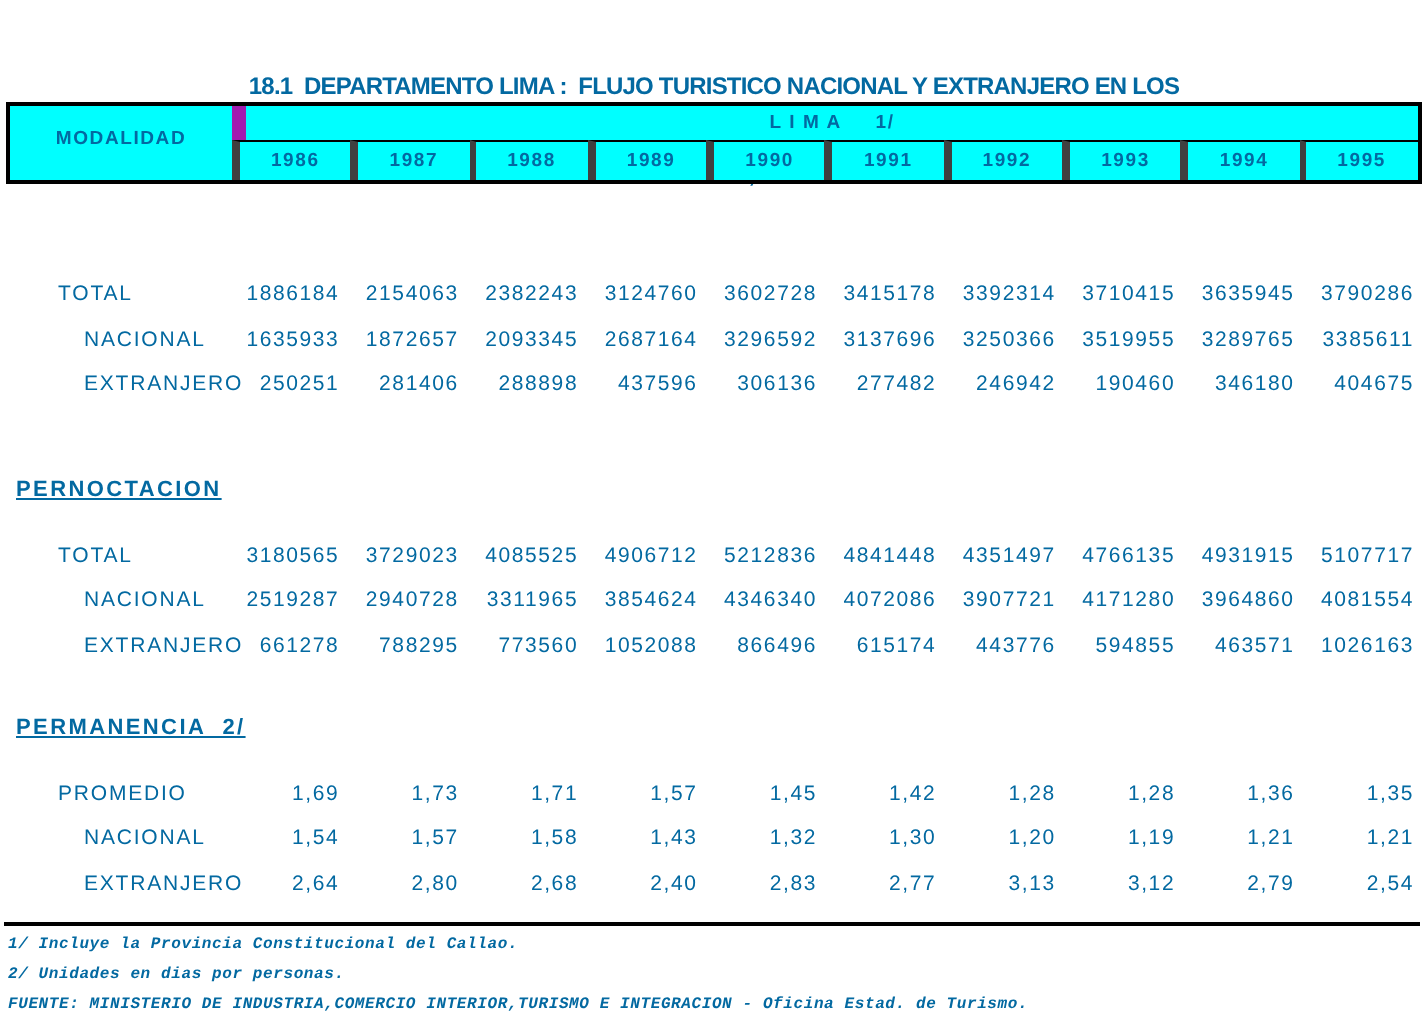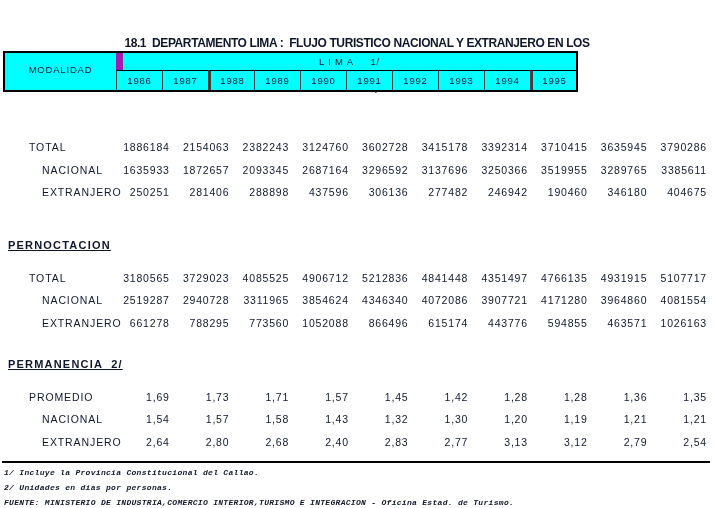--- a/index.html
+++ b/index.html
@@ -1,33 +1,33 @@
 <!DOCTYPE html>
 <html><head>
 <meta charset="utf-8">
 <style>
   html,body { margin:0; padding:0; background:#fff; }
   .page {
     position:relative; width:714px; height:508px; background:#fff;
-    font-family:"Liberation Sans", sans-serif; color:#0f172a; overflow:hidden;
+    font-family:"Liberation Sans", sans-serif; color:#0369a1; overflow:hidden;
   }
   
   .title { position:absolute; top:7px; left:0; width:714px; text-align:center;
     font-weight:bold; font-size:12px; line-height:14.5px; letter-spacing:-0.4px; white-space:pre; }
   
   .thead {
-    position:absolute; left:3px; top:51px; width:575px; box-sizing:border-box;
+    position:absolute; left:3px; top:51px; width:708px; box-sizing:border-box;
     border:2px solid #000; background:#00FFFF;
     display:grid; grid-template-columns:111px repeat(10,1fr); grid-template-rows:17px 20px;
-    font-weight:normal; font-size:9.5px;
+    font-weight:bold; font-size:9.5px;
   }
   .thead .cell { display:flex; align-items:center; justify-content:center; letter-spacing:0.8px; overflow:hidden; }
   .cell-modalidad { grid-column:1; grid-row:1/3; align-items:flex-end; padding-bottom:5px; }
   .cell-lima { grid-column:2/12; grid-row:1; border-left:7px solid #a21caf; white-space:pre; letter-spacing:2px; }
-  .cell-year { border-left:1px solid #404040; border-top:1px solid #000; }
+  .cell-year { border-left:4px solid #404040; border-top:1px solid #000; }
   .cell-year.thick { border-left-width:3px; }
   
   .section { position:absolute; left:3px; width:708px; }
   .section1 { top:114px; } .section2 { top:239px; } .section3 { top:358px; }
   .sheading { font-weight:bold; font-size:11px; text-decoration:underline; letter-spacing:1.2px;
     padding-left:5px; height:13px; line-height:13px; white-space:pre; }
   .section1 .rows { margin-top:27px; } .section2 .rows { margin-top:19.5px; } .section3 .rows { margin-top:19.5px; }
   .drow { display:grid; grid-template-columns:111px repeat(10,1fr); height:22.5px;
     font-size:10.5px; line-height:12px; align-items:start; }
   .dlabel { letter-spacing:0.9px; }

